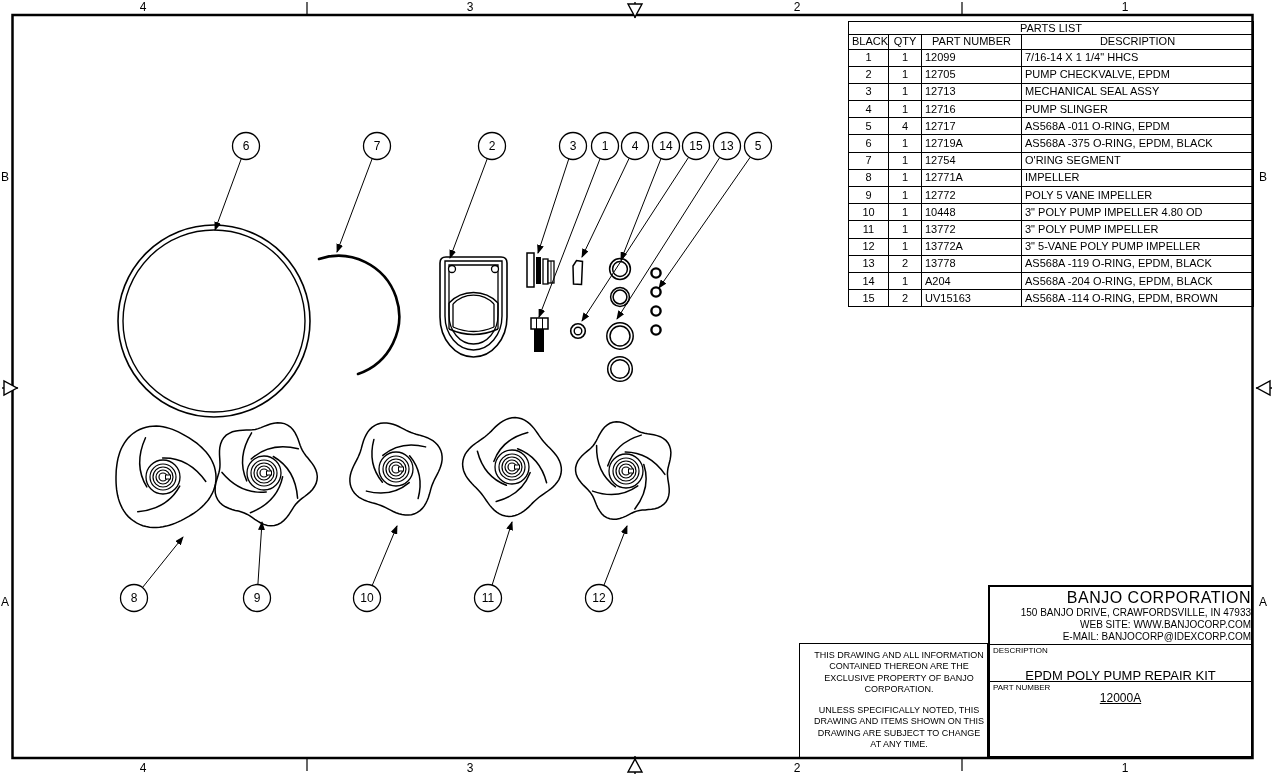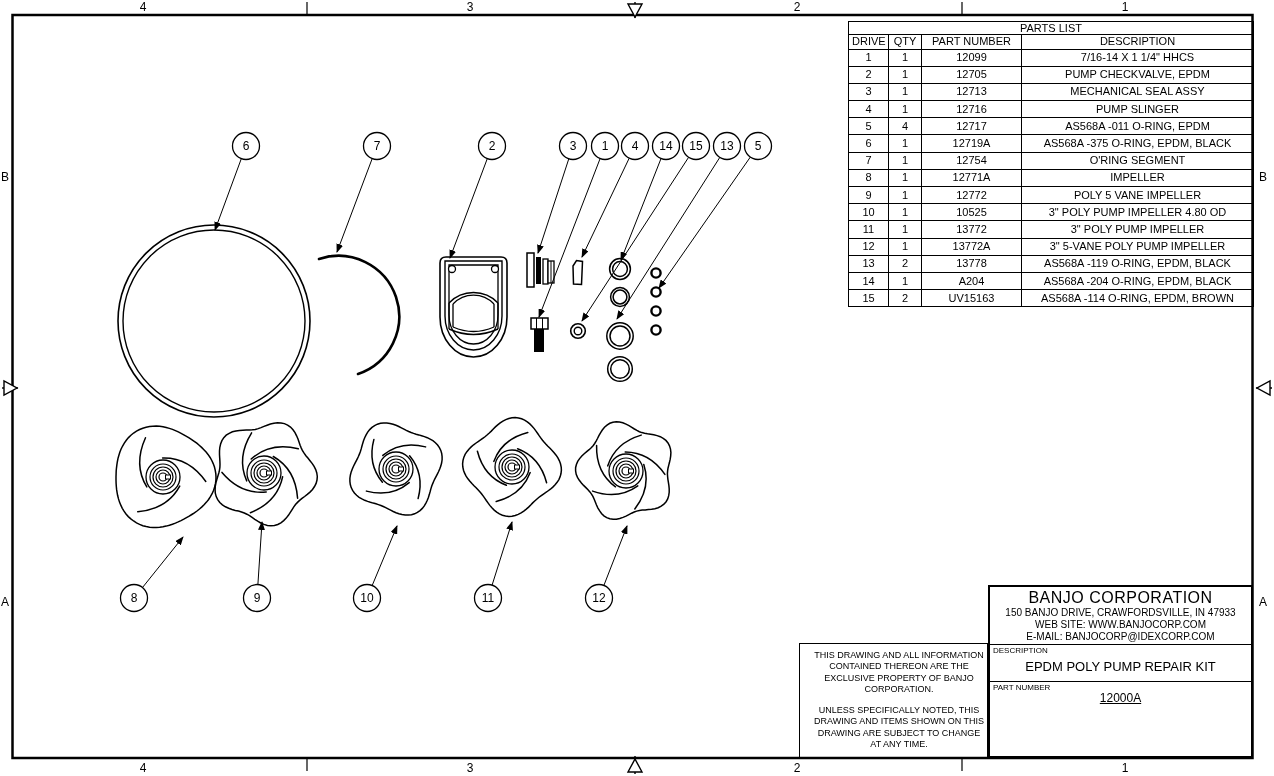--- a/index.html
+++ b/index.html
@@ -9,40 +9,40 @@
 
   
   .parts-list{position:absolute;left:848px;top:21px;width:406px;box-sizing:border-box;}
   .pl-title{border:1.5px solid #000;border-bottom:none;text-align:center;font-size:11px;
             height:13px;line-height:13px;box-sizing:border-box;}
   .parts-list table{border-collapse:collapse;width:100%;table-layout:fixed;font-size:11px;}
   .parts-list th,.parts-list td{border:1px solid #000;padding:0 3px;height:16.2px;
             line-height:1;white-space:nowrap;overflow:hidden;font-weight:400;}
   .parts-list th{text-align:center;height:13.5px;}
   .parts-list td.c{text-align:center;}
-  .parts-list td.l{text-align:center;}
+  .parts-list td.l{text-align:left;}
 
   
   .disclaimer{position:absolute;left:799px;top:643px;width:189px;height:115px;
               border:1.5px solid #000;box-sizing:border-box;font-size:9px;line-height:1.25;
               text-align:center;padding:6px 3px 0 14px;}
   .disclaimer p{margin:0 0 10px 0;}
 
   
   .title-block{position:absolute;left:988px;top:585px;width:265px;height:173px;
                border:2px solid #000;box-sizing:border-box;}
   .tb-logo{height:52px;border-bottom:1.5px solid #000;position:relative;box-sizing:border-box;}
-  .tb-company{height:58px;border-bottom:1.5px solid #000;text-align:center;
+  .tb-company{height:58px;border-bottom:1.5px solid #000;text-align:right;
               padding-top:2px;box-sizing:border-box;}
   .company-name{font-size:16px;letter-spacing:0.5px;}
   .addr{font-size:10px;font-weight:400;line-height:1.2;}
   .tb-desc{height:37px;border-bottom:1.5px solid #000;box-sizing:border-box;}
   .tb-pn{height:22px;box-sizing:border-box;}
   .tb-label{font-size:8px;padding:1px 0 0 3px;}
-  .tb-desc-value{text-align:center;font-size:13px;margin-top:4px;}
+  .tb-desc-value{text-align:center;font-size:13px;margin-top:13px;}
   .tb-pn-value{text-align:center;font-size:12px;margin-top:-1px;text-decoration:underline;}
 
   
   .logo-wrap{position:absolute;left:50%;top:2px;transform:translateX(-52%);
              width:172px;height:48px;}
   .logo-neck{position:absolute;left:-4px;top:19px;width:152px;height:5px;background:#000;}
   .logo-word{position:absolute;left:2px;top:-3px;font-size:32px;font-weight:700;
              color:var(--banjo-yellow,#f2e40e);letter-spacing:-1px;
              text-shadow:-1.5px -1.5px 0 #000,1.5px -1.5px 0 #000,-1.5px 1.5px 0 #000,
                           1.5px 1.5px 0 #000,-1.5px 0 0 #000,1.5px 0 0 #000,
@@ -276,21 +276,21 @@
   <div class="pl-title">PARTS LIST</div>
   <table>
     <colgroup>
         <col style="width:40px">
         <col style="width:33px">
         <col style="width:100px">
         <col>
       </colgroup>
     <thead>
       <tr>
-        <th>DRIVE</th>
+        <th>BLACK</th>
         <th>QTY</th>
         <th>PART NUMBER</th>
         <th>DESCRIPTION</th>
       </tr>
     </thead>
     <tbody id="pl-body">
         <tr>
           <td class="c">1</td>
           <td class="c">1</td>
           <td class="l">12099</td>
@@ -340,21 +340,21 @@
         </tr>
         <tr>
           <td class="c">9</td>
           <td class="c">1</td>
           <td class="l">12772</td>
           <td class="l">POLY 5 VANE IMPELLER</td>
         </tr>
         <tr>
           <td class="c">10</td>
           <td class="c">1</td>
-          <td class="l">10525</td>
+          <td class="l">10448</td>
           <td class="l">3" POLY PUMP IMPELLER 4.80 OD</td>
         </tr>
         <tr>
           <td class="c">11</td>
           <td class="c">1</td>
           <td class="l">13772</td>
           <td class="l">3" POLY PUMP IMPELLER</td>
         </tr>
         <tr>
           <td class="c">12</td>

